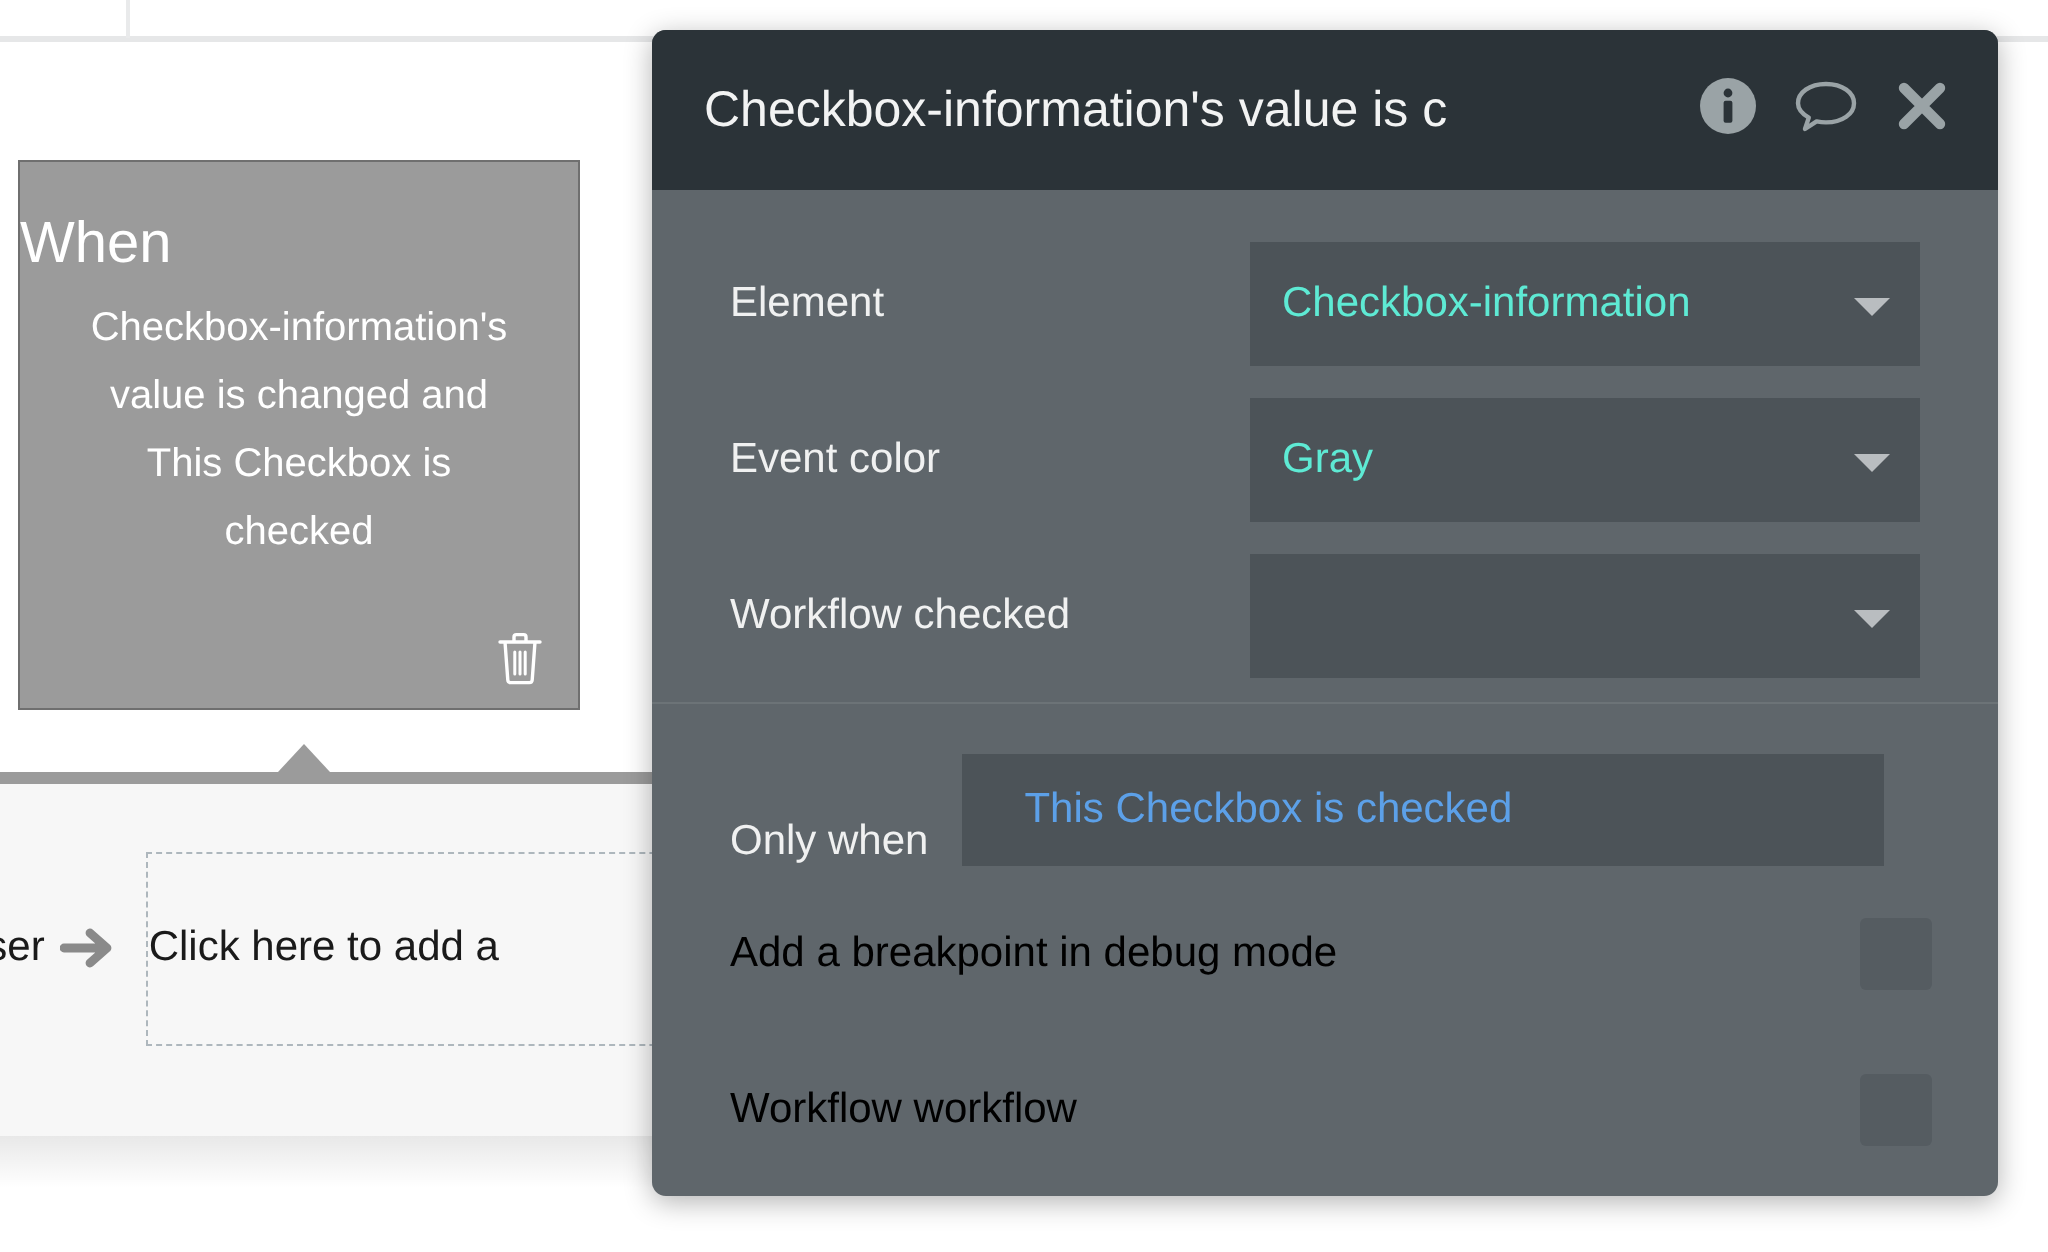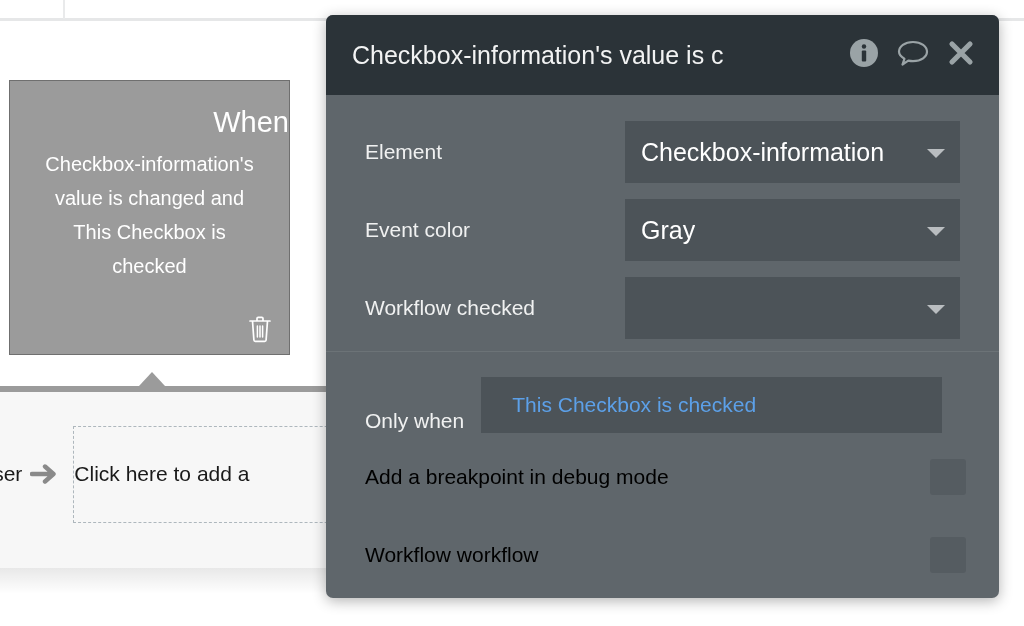--- a/index.html
+++ b/index.html
@@ -22,21 +22,21 @@
   }
 
   
   .event-card {
     position: absolute; left: 9px; top: 80px; width: 281px; height: 275px;
     background: #9b9b9b;
     border: 1px solid #6f6f6f;
   }
   .event-card-title {
     margin-top: 24px;
-    text-align: right;
+    text-align: left;
     color: #ffffff;
     font-size: 29px;
     font-weight: 400;
     line-height: 34px;
   }
   .event-card-desc {
     margin: 8px 26px 0 26px;
     text-align: center;
     color: #ffffff;
     font-size: 20px;
@@ -126,21 +126,21 @@
     color: #f0f1f1; font-size: 21px; width: 260px; white-space: nowrap;
   }
   .field-control {
     position: relative;
     width: 335px; height: 62px;
     background: #4c5358;
     display: flex; align-items: center;
     padding: 0 40px 0 16px;
   }
   .field-value {
-    color: #ffffff; font-size: 25px; white-space: nowrap;
+    color: #5eead4; font-size: 21px; white-space: nowrap;
     overflow: hidden; text-overflow: ellipsis;
   }
   .caret {
     position: absolute; right: 15px; top: 50%; margin-top: -3px;
     width: 0; height: 0;
     border-left: 9px solid transparent;
     border-right: 9px solid transparent;
     border-top: 9px solid #b9bdc0;
   }
   .field-gap { height: 16px; }

